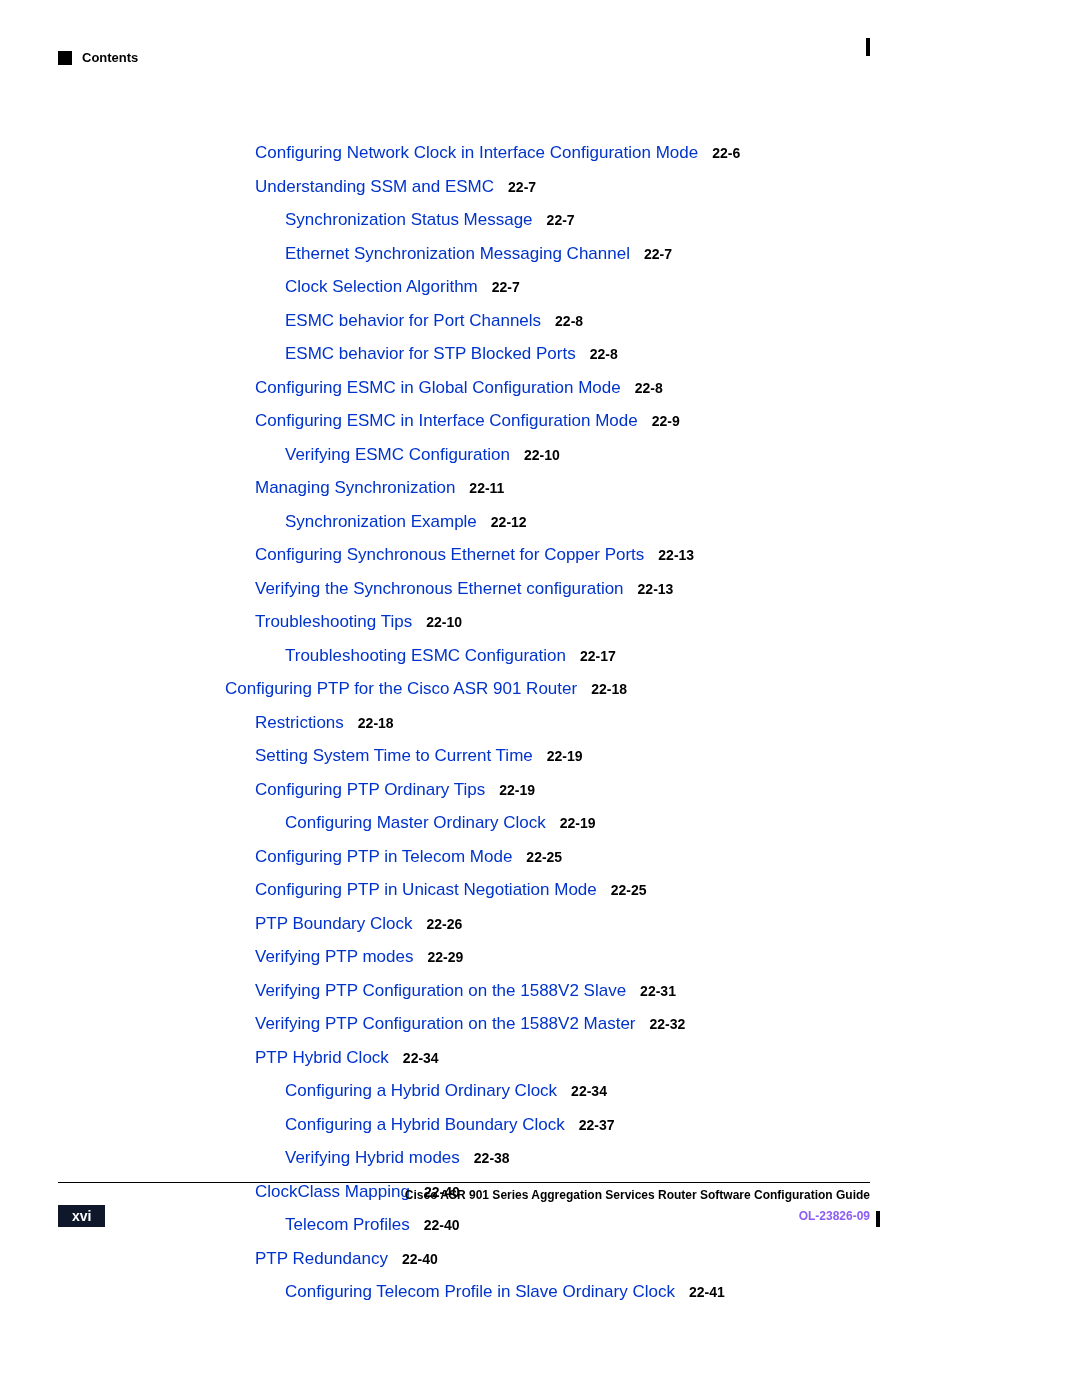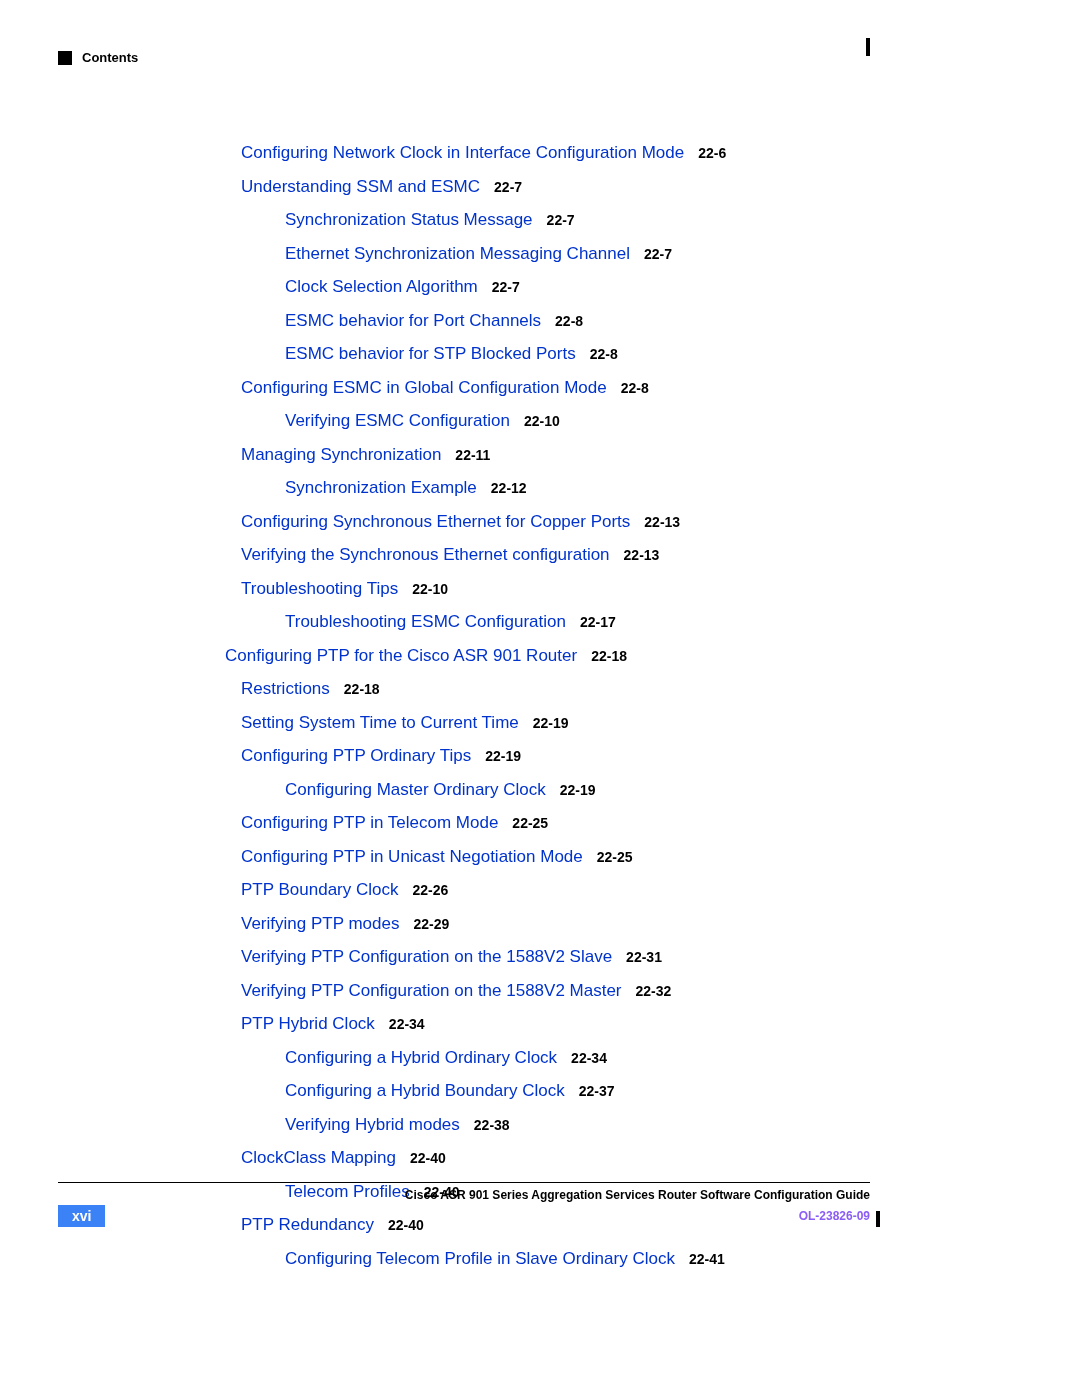--- a/index.html
+++ b/index.html
@@ -55,21 +55,21 @@
       color: #0033cc;
       cursor: pointer;
     }
     .page-ref {
       color: #000;
       font-weight: bold;
       font-size: 14px;
       margin-left: 14px;
     }
     .indent-0 { margin-left: 0px; }
-    .indent-1 { margin-left: 16px; }
+    .indent-1 { margin-left: 30px; }
     .indent-2 { margin-left: 60px; }
     .footer {
       position: absolute;
       bottom: 195px;
       left: 58px;
       right: 210px;
     }
     .footer-line {
       border-top: 1px solid #000;
       margin-bottom: 3px;
@@ -85,21 +85,21 @@
     .footer-bottom {
       position: absolute;
       bottom: 170px;
       left: 58px;
       right: 210px;
       display: flex;
       justify-content: space-between;
       align-items: center;
     }
     .page-number-box {
-      background: #3b82f6;
+      background: #0f172a;
       color: #fff;
       font-weight: bold;
       font-size: 14px;
       padding: 3px 14px;
     }
     .doc-ref {
       font-size: 12px;
       font-weight: bold;
       color: #8b5cf6;
     }
@@ -124,20 +124,21 @@
 
 <div class="content" id="toc-container">
     <div class="toc-line indent-1"><span class="link-text">Configuring Network Clock in Interface Configuration Mode</span><span class="page-ref">22-6</span></div>
     <div class="toc-line indent-1"><span class="link-text">Understanding SSM and ESMC</span><span class="page-ref">22-7</span></div>
     <div class="toc-line indent-2"><span class="link-text">Synchronization Status Message</span><span class="page-ref">22-7</span></div>
     <div class="toc-line indent-2"><span class="link-text">Ethernet Synchronization Messaging Channel</span><span class="page-ref">22-7</span></div>
     <div class="toc-line indent-2"><span class="link-text">Clock Selection Algorithm</span><span class="page-ref">22-7</span></div>
     <div class="toc-line indent-2"><span class="link-text">ESMC behavior for Port Channels</span><span class="page-ref">22-8</span></div>
     <div class="toc-line indent-2"><span class="link-text">ESMC behavior for STP Blocked Ports</span><span class="page-ref">22-8</span></div>
     <div class="toc-line indent-1"><span class="link-text">Configuring ESMC in Global Configuration Mode</span><span class="page-ref">22-8</span></div>
+    <div class="toc-line indent-1"><span class="link-text">Configuring ESMC in Interface Configuration Mode</span><span class="page-ref">22-9</span></div>
     <div class="toc-line indent-2"><span class="link-text">Verifying ESMC Configuration</span><span class="page-ref">22-10</span></div>
     <div class="toc-line indent-1"><span class="link-text">Managing Synchronization</span><span class="page-ref">22-11</span></div>
     <div class="toc-line indent-2"><span class="link-text">Synchronization Example</span><span class="page-ref">22-12</span></div>
     <div class="toc-line indent-1"><span class="link-text">Configuring Synchronous Ethernet for Copper Ports</span><span class="page-ref">22-13</span></div>
     <div class="toc-line indent-1"><span class="link-text">Verifying the Synchronous Ethernet configuration</span><span class="page-ref">22-13</span></div>
     <div class="toc-line indent-1"><span class="link-text">Troubleshooting Tips</span><span class="page-ref">22-10</span></div>
     <div class="toc-line indent-2"><span class="link-text">Troubleshooting ESMC Configuration</span><span class="page-ref">22-17</span></div>
     <div class="toc-line indent-0"><span class="link-text">Configuring PTP for the Cisco ASR 901 Router</span><span class="page-ref">22-18</span></div>
     <div class="toc-line indent-1"><span class="link-text">Restrictions</span><span class="page-ref">22-18</span></div>
     <div class="toc-line indent-1"><span class="link-text">Setting System Time to Current Time</span><span class="page-ref">22-19</span></div>

